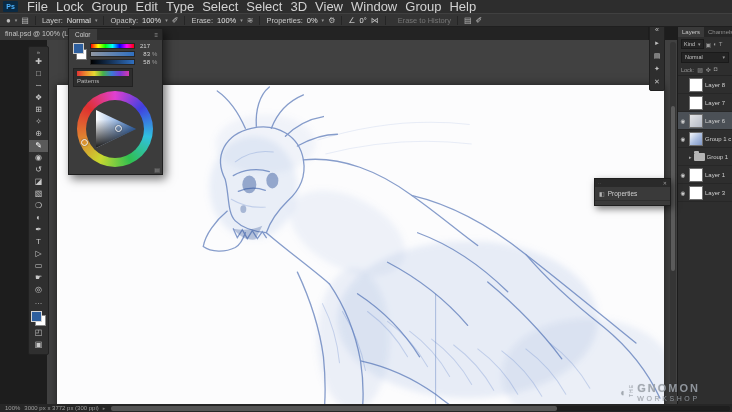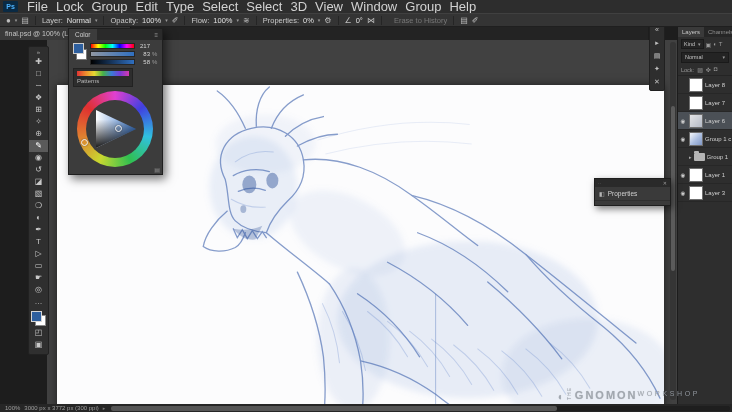--- a/index.html
+++ b/index.html
@@ -129,21 +129,21 @@
              align-items:center;font-size:6px;color:#9f9f9f;gap:4px;padding-left:5px;z-index:30;}
   .sb-chev{font-size:5px;color:#777;}
   .sb-scroll{flex:1;height:5px;background:#1e1e1e;margin:0 2px;position:relative;border-radius:2px;}
   .sb-thumb{position:absolute;left:0;top:0;height:100%;width:72%;background:#555;border-radius:2px;}
 
   
   .watermark{position:absolute;right:32px;bottom:10px;display:flex;align-items:center;gap:2px;z-index:25;
              color:#9aa0a8;opacity:.9;text-shadow:0 0 1px rgba(60,60,60,.25);}
   .wm-mark{font-size:10px;}
   .wm-the{transform:rotate(-90deg);font-size:5px;letter-spacing:1px;width:8px;}
-  .wm-col{display:flex;flex-direction:row;line-height:1.05;}
+  .wm-col{display:flex;flex-direction:column;line-height:1.05;}
   .wm-1{font-size:11px;font-weight:bold;letter-spacing:2px;}
   .wm-2{font-size:7px;letter-spacing:2.6px;}
 </style>
 </head>
 <body>
 
 <div class="app">
 
   <div class="menubar" id="menubar">
     <span class="ps-logo">Ps</span>
@@ -170,21 +170,21 @@
     <span class="ob-sep"></span>
     <span>Layer:</span>
     <span class="ob-val">Normal</span>
     <span class="ob-arrow">▾</span>
     <span class="ob-sep"></span>
     <span>Opacity:</span>
     <span class="ob-val">100%</span>
     <span class="ob-arrow">▾</span>
     <span class="ob-ico">✐</span>
     <span class="ob-sep"></span>
-    <span>Flow:</span>
+    <span>Erase:</span>
     <span class="ob-val">100%</span>
     <span class="ob-arrow">▾</span>
     <span class="ob-ico">≋</span>
     <span class="ob-sep"></span>
     <span>Properties:</span>
     <span class="ob-val">0%</span>
     <span class="ob-arrow">▾</span>
     <span class="ob-ico">⚙</span>
     <span class="ob-sep"></span>
     <span class="ob-ico">∠</span>

